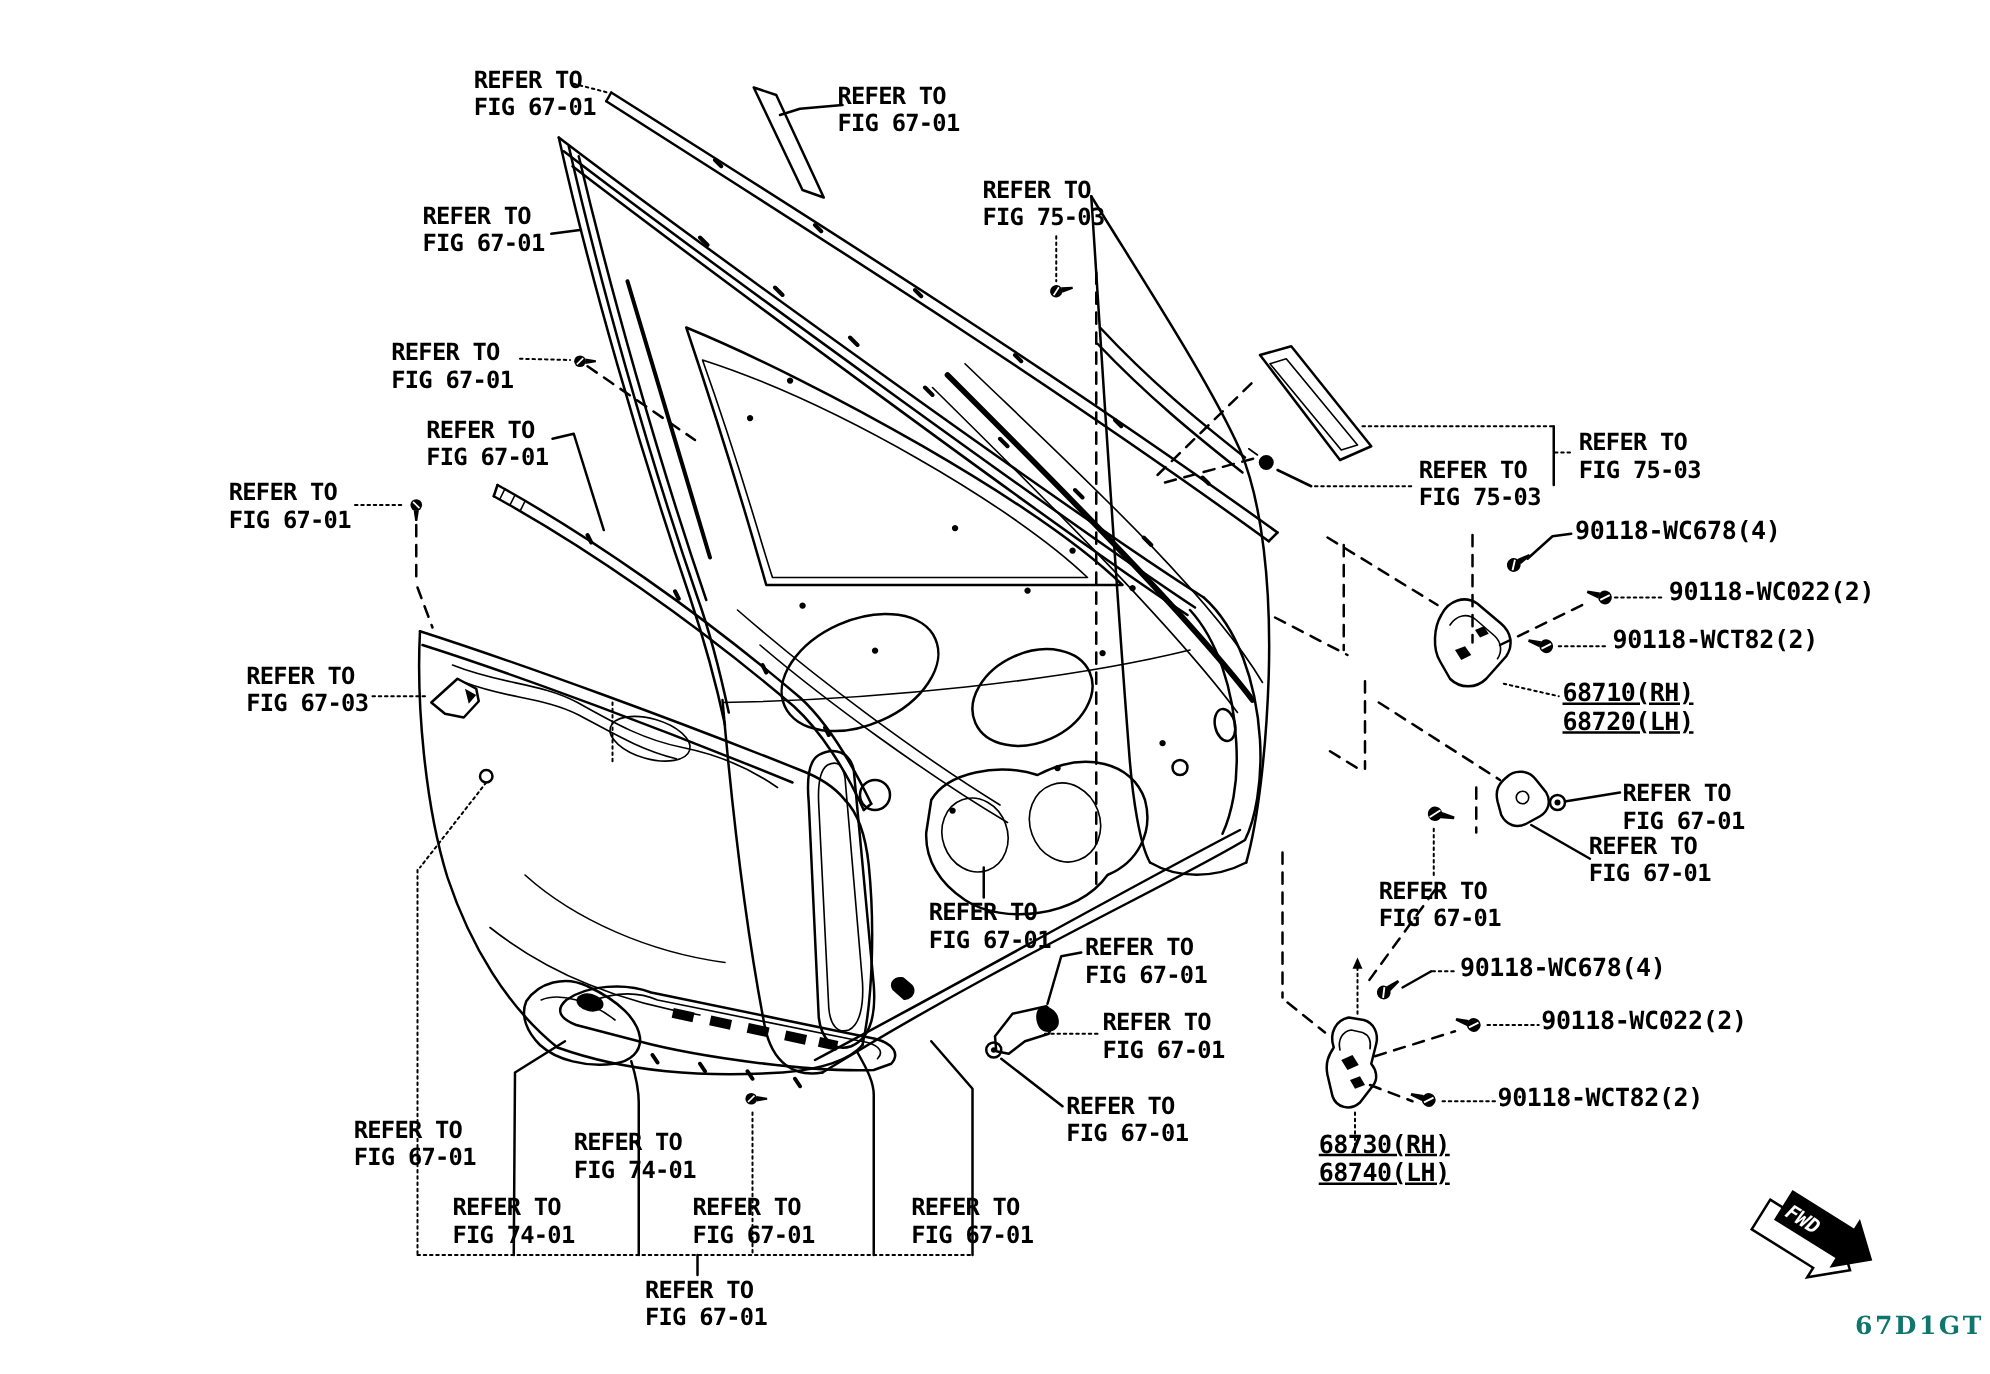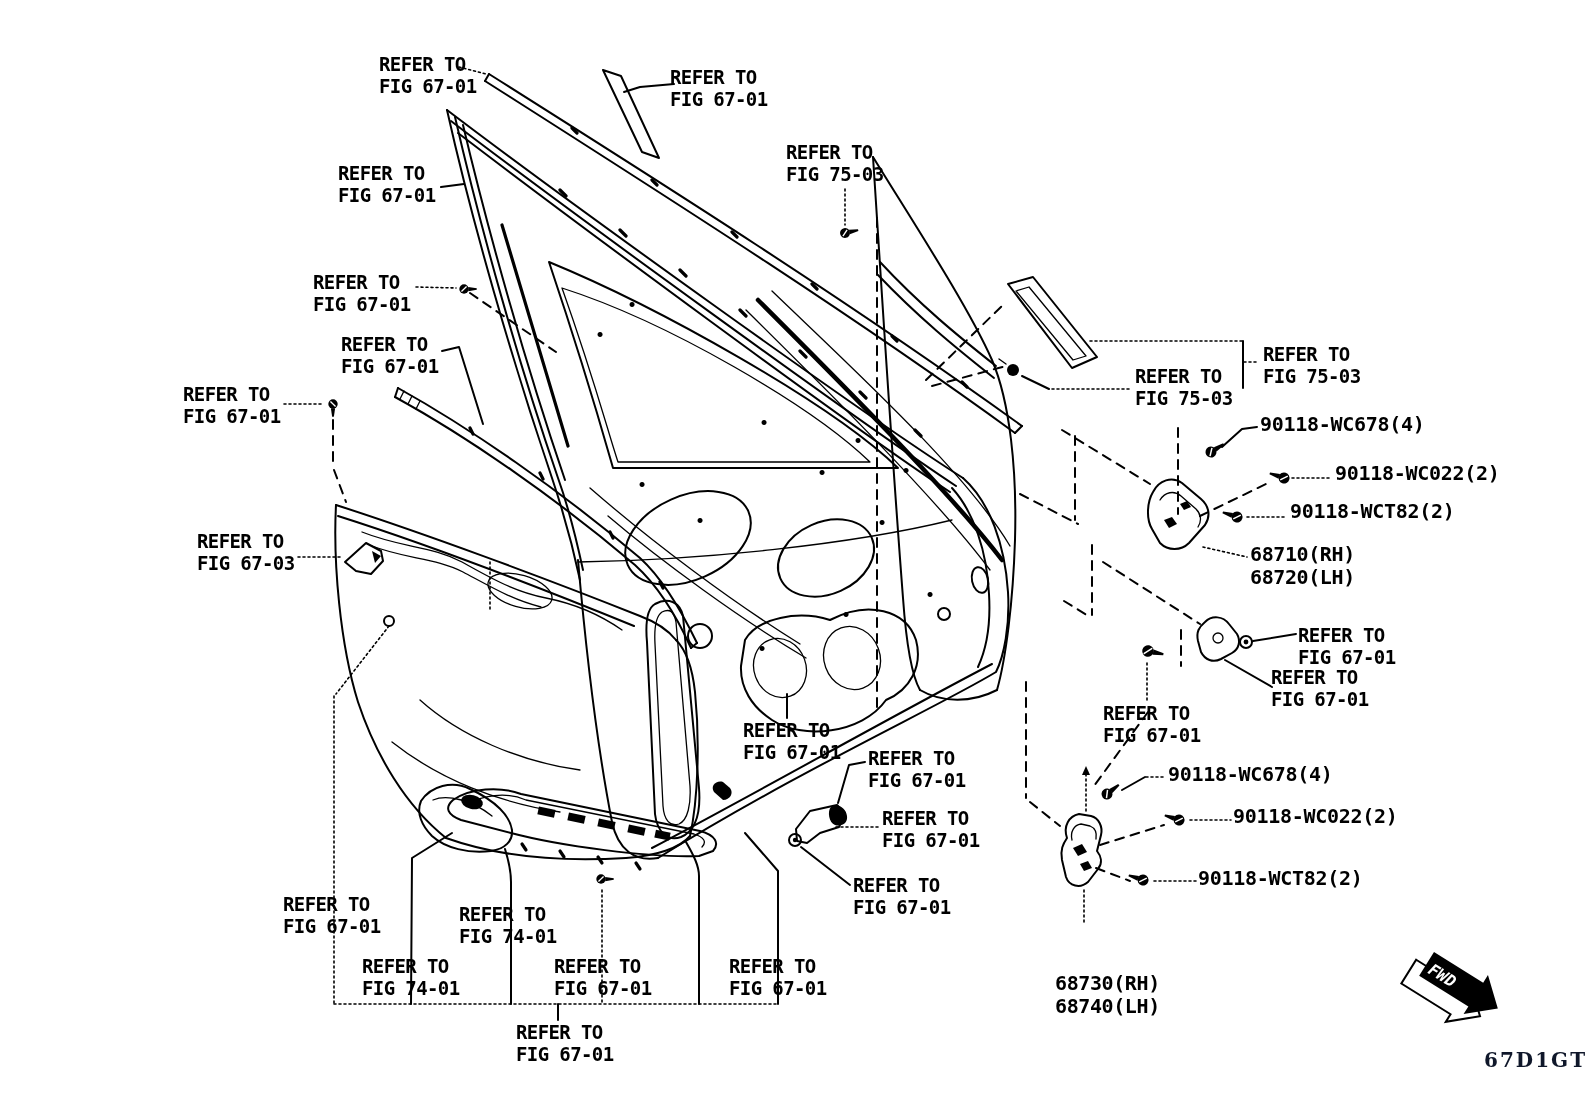--- a/index.html
+++ b/index.html
@@ -3,23 +3,23 @@
 <meta charset="utf-8">
 <style>
   html,body{margin:0;padding:0;background:#fff;}
   #stage{position:relative;width:1592px;height:1099px;background:#fff;overflow:hidden;
          font-family:"DejaVu Sans Mono",monospace;color:#000;}
   #art{position:absolute;left:0;top:0;}
   #labels-layer{position:absolute;left:0;top:0;width:100%;height:100%;}
   .lbl{position:absolute;font-weight:bold;white-space:pre;color:#000;}
   .lbl.ref{font-size:19px;line-height:22px;letter-spacing:-0.6px;}
   .lbl.pn{font-size:20px;line-height:19px;letter-spacing:-0.3px;}
-  .lbl.big{font-size:20px;line-height:23px;letter-spacing:-0.4px;}
+  .lbl.big{font-size:20px;line-height:23px;letter-spacing:-0.4px;text-decoration:underline;}
   #code{position:absolute;left:1484px;top:1048px;font-family:"DejaVu Serif",serif;
-        font-weight:bold;font-size:20px;letter-spacing:2px;color:#0f172a;}
+        font-weight:bold;font-size:20px;letter-spacing:2px;color:#0f766e;}
   svg .ln{stroke:#000;stroke-width:2;fill:none;stroke-linecap:round;stroke-linejoin:round;}
   svg .w1{stroke-width:1.3;}
   svg .w3{stroke-width:3.2;}
   svg .w4{stroke-width:4.5;}
   svg .d{stroke-dasharray:9,7;}
   svg .dt{stroke-dasharray:2,3;stroke-width:1.6;}
   svg .f{fill:#000;stroke:none;}
 </style>
 </head>
 <body>
@@ -283,21 +283,21 @@
 68720(LH)</div>
       <div class="lbl ref" style="left: 1298px; top: 624px;">REFER TO
 FIG 67-01</div>
       <div class="lbl ref" style="left: 1271px; top: 666px;">REFER TO
 FIG 67-01</div>
       <div class="lbl ref" style="left: 1103px; top: 702px;">REFER TO
 FIG 67-01</div>
       <div class="lbl pn" style="left: 1168px; top: 765px;">90118-WC678(4)</div>
       <div class="lbl pn" style="left: 1233px; top: 807px;">90118-WC022(2)</div>
       <div class="lbl pn" style="left: 1198px; top: 869px;">90118-WCT82(2)</div>
-      <div class="lbl big" style="left: 1055px; top: 972px;">68730(RH)
+      <div class="lbl big" style="left: 1055px; top: 904px;">68730(RH)
 68740(LH)</div>
       <div class="lbl ref" style="left: 743px; top: 719px;">REFER TO
 FIG 67-01</div>
       <div class="lbl ref" style="left: 868px; top: 747px;">REFER TO
 FIG 67-01</div>
       <div class="lbl ref" style="left: 882px; top: 807px;">REFER TO
 FIG 67-01</div>
       <div class="lbl ref" style="left: 853px; top: 874px;">REFER TO
 FIG 67-01</div>
       <div class="lbl ref" style="left: 283px; top: 893px;">REFER TO

